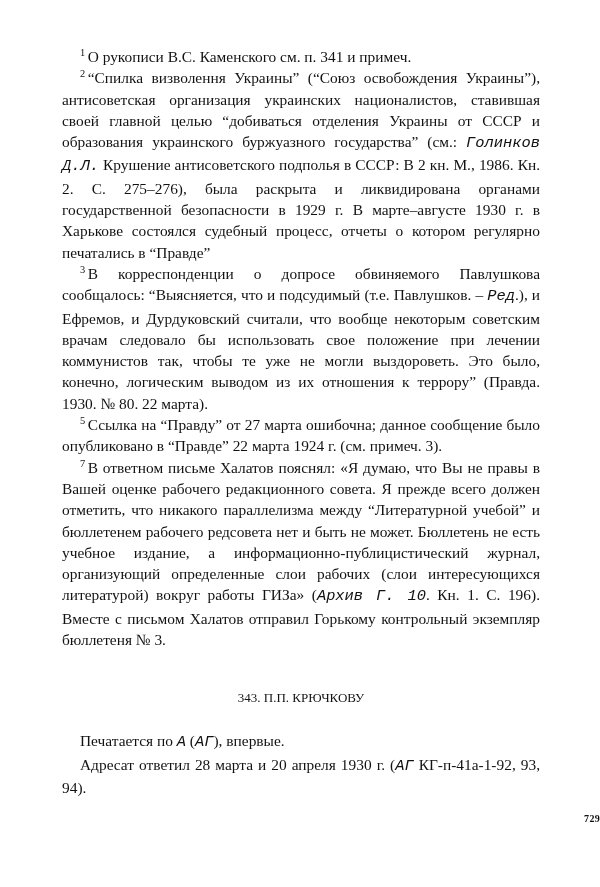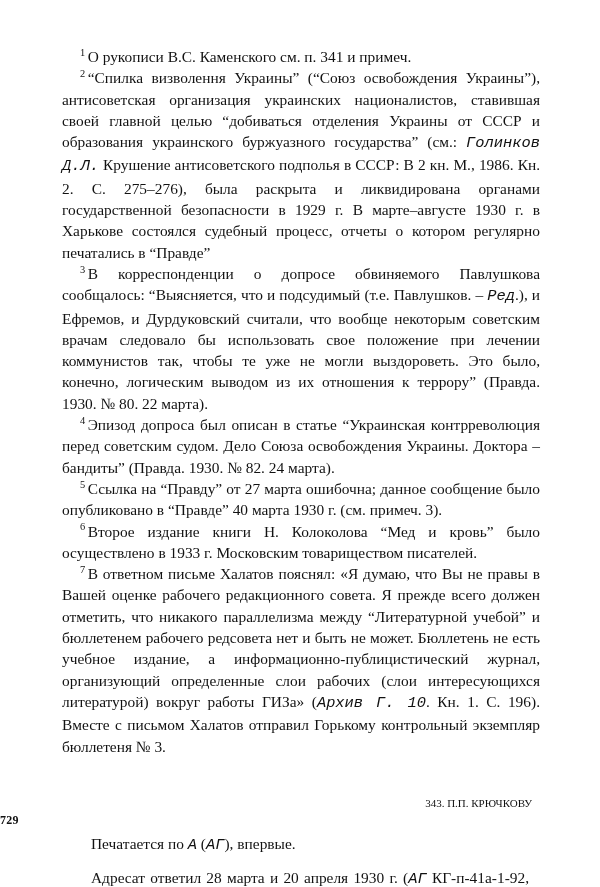--- a/index.html
+++ b/index.html
@@ -48,67 +48,65 @@
     line-height: 0;
     margin-right: 2.5px;
   }
   .ital {
     font-style: italic;
     font-family: Liberation Mono, monospace;
   }
 
   
   .sec-title {
-    text-align: right;
-    font-size: 11px;
-    margin: 8px;
+    text-align: center;
+    font-size: 13px;
+    margin: 0;
     padding: 0;
   }
   .sec-head-wrap {
     margin-top: 40px;
   }
 
   
   .body-block {
     margin-top: 24px;
     font-size: 15.4px;
     line-height: 21.3px;
   }
   .body-para {
     text-indent: 18px;
-    margin: 11px;
+    margin: 0;
     text-align: justify;
   }
 
   
   .page-number {
     position: absolute;
     left: 0;
     top: 813px;
     width: 600px;
-    text-align: left;
-    font-size: 12px;
+    text-align: right;
+    font-size: 10px;
     font-weight: bold;
     letter-spacing: 0.3px;
   }
 </style>
 </head>
 <body>
 
 <div class="page">
 
   <div class="content">
 
     <div class="fn-block" id="footnotes-top">
         <p class="fn-para"><sup class="fn-mark">1</sup><span>О рукописи В.С. Каменского см. п. 341 и примеч.</span></p>
         <p class="fn-para"><sup class="fn-mark">2</sup><span>“Спилка визволення Украины” (“Союз освобождения Украины”), антисоветская организация украинских националистов, ставившая своей главной целью “добиваться отделения Украины от СССР и образования украинского буржуазного государства” (см.: </span><span class="ital">Голинков Д.Л.</span><span> Крушение антисоветского подполья в СССР: В 2 кн. М., 1986. Кн. 2. С. 275–276), была раскрыта и ликвидирована органами государственной безопасности в 1929 г. В марте–августе 1930 г. в Харькове состоялся судебный процесс, отчеты о котором регулярно печатались в “Правде”</span></p>
         <p class="fn-para"><sup class="fn-mark">3</sup><span>В корреспонденции о допросе обвиняемого Павлушкова сообщалось: “Выясняется, что и подсудимый (т.е. Павлушков. – </span><span class="ital">Ред</span><span>.), и Ефремов, и Дурдуковский считали, что вообще некоторым советским врачам следовало бы использовать свое положение при лечении коммунистов так, чтобы те уже не могли выздороветь. Это было, конечно, логическим выводом из их отношения к террору” (Правда. 1930. № 80. 22 марта).</span></p>
-        <p class="fn-para"><sup class="fn-mark">4</sup><span>Эпизод допроса был описан в статье “Украинская контрреволюция перед советским судом. Дело Союза освобождения Украины. Доктора – бандиты” (Правда. 1930. № 82. 24 марта).</span></p>
-        <p class="fn-para"><sup class="fn-mark">5</sup><span>Ссылка на “Правду” от 27 марта ошибочна; данное сообщение было опубликовано в “Правде” 40 марта 1930 г. (см. примеч. 3).</span></p>
-        <p class="fn-para"><sup class="fn-mark">6</sup><span>Второе издание книги Н. Колоколова “Мед и кровь” было осуществлено в 1933 г. Московским товариществом писателей.</span></p>
+        <p class="fn-para"><sup class="fn-mark">5</sup><span>Ссылка на “Правду” от 27 марта ошибочна; данное сообщение было опубликовано в “Правде” 22 марта 1924 г. (см. примеч. 3).</span></p>
         <p class="fn-para"><sup class="fn-mark">7</sup><span>В ответном письме Халатов пояснял: «Я думаю, что Вы не правы в Вашей оценке рабочего редакционного совета. Я прежде всего должен отметить, что никакого параллелизма между “Литературной учебой” и бюллетенем рабочего редсовета нет и быть не может. Бюллетень не есть учебное издание, а информационно-публицистический журнал, организующий определенные слои рабочих (слои интересующихся литературой) вокруг работы ГИЗа» (</span><span class="ital">Архив Г. 10</span><span>. Кн. 1. С. 196). Вместе с письмом Халатов отправил Горькому контрольный экземпляр бюллетеня № 3.</span></p>
       </div>
 
     <div class="sec-head-wrap">
       <div class="sec-title">343. П.П. КРЮЧКОВУ</div>
     </div>
 
     <div class="body-block" id="section-body">
         <p class="body-para"><span>Печатается по </span><span class="ital">А</span><span> (</span><span class="ital">АГ</span><span>), впервые.</span></p>
         <p class="body-para"><span>Адресат ответил 28 марта и 20 апреля 1930 г. (</span><span class="ital">АГ</span><span>  КГ-п-41а-1-92, 93, 94).</span></p>

